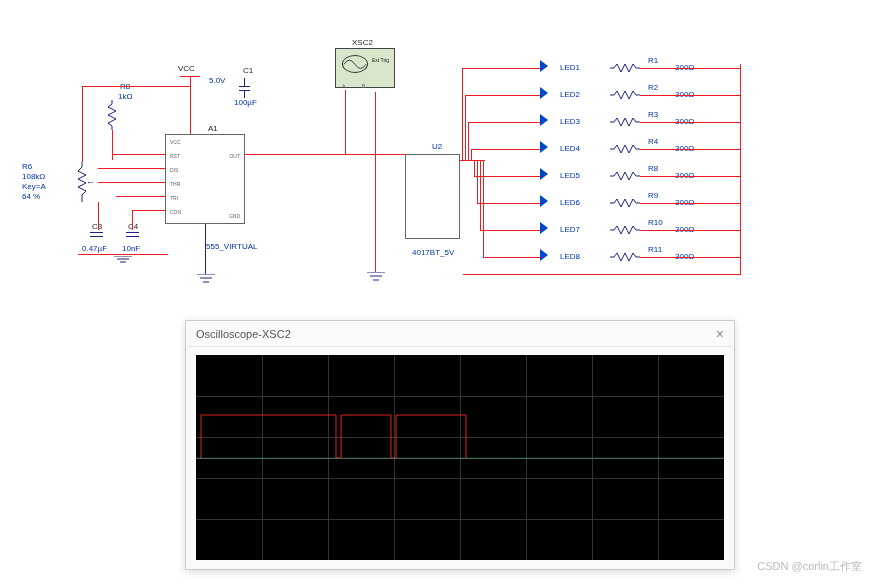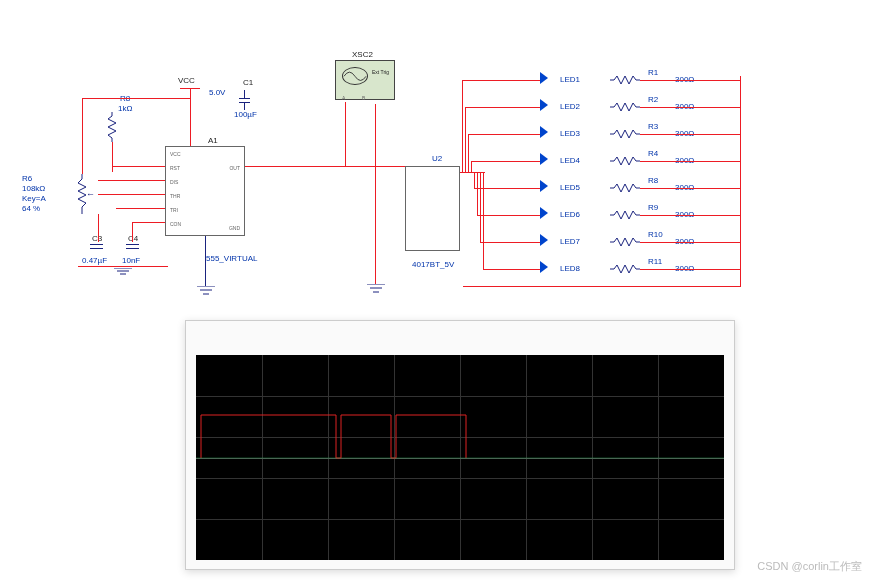--- a/index.html
+++ b/index.html
@@ -1,18 +1,18 @@
 <!DOCTYPE html>
 <html><head>
 <meta charset="utf-8">
 <style>
 *{box-sizing:border-box;margin:0;padding:0}
 body{font-family:Arial,sans-serif;font-size:9px;background:#fff;position:relative;width:876px;height:582px}
 .dotgrid{position:absolute;inset:0;background-image:radial-gradient(circle,#ccc 0.5px,transparent 0.5px);background-size:8px 8px;background-position:0 0}
-.circuit{position:absolute;left:0;top:16px;width:772px;height:310px}
+.circuit{position:absolute;left:0;top:4px;width:772px;height:310px}
 .wire{position:absolute;background:#ed1c24}
 .wireblue{position:absolute;background:#1a237e}
 .lbl{position:absolute;color:#0033aa;font-size:8px;white-space:nowrap}
 .lblk{position:absolute;color:#222;font-size:8px;white-space:nowrap}
 .chip{position:absolute;background:#fff;border:1px solid #666}
 .scope{position:absolute;background:#d8e6cc;border:1px solid #444}
 .scopesine{position:absolute;border:1px solid #333;border-radius:50%;width:26px;height:18px;left:6px;top:6px;overflow:hidden}
 .tri{position:absolute;width:0;height:0;border-left:6px solid transparent;border-right:6px solid transparent;border-bottom:8px solid #0044cc}
 .res{position:absolute;height:8px;background:#fff}
 .res svg{width:100%;height:100%}
@@ -231,20 +231,24 @@
       <div class="lbl" style="left:675px;top:248px">300Ω</div>
       <div class="wire" style="left:640px;top:253px;width:100px;height:1px"></div>
     </div>
 
   <div class="wire" style="left:740px;top:60px;width:1px;height:210px"></div>
   <div class="wire" style="left:463px;top:270px;width:278px;height:1px"></div>
 
 </div>
 
 <div class="oscwin">
+  <div class="oschdr">
+    <span>Oscilloscope-XSC2</span>
+    <span class="oscclose">×</span>
+  </div>
   <div class="oscscreen">
     <div class="oscgrid">
       <div class="gv" style="left:12.5%"></div>
         <div class="gv" style="left:25%"></div>
         <div class="gv" style="left:37.5%"></div>
         <div class="gv" style="left:50%"></div>
         <div class="gv" style="left:62.5%"></div>
         <div class="gv" style="left:75%"></div>
         <div class="gv" style="left:87.5%"></div>
       <div class="gh" style="top:20%"></div>

